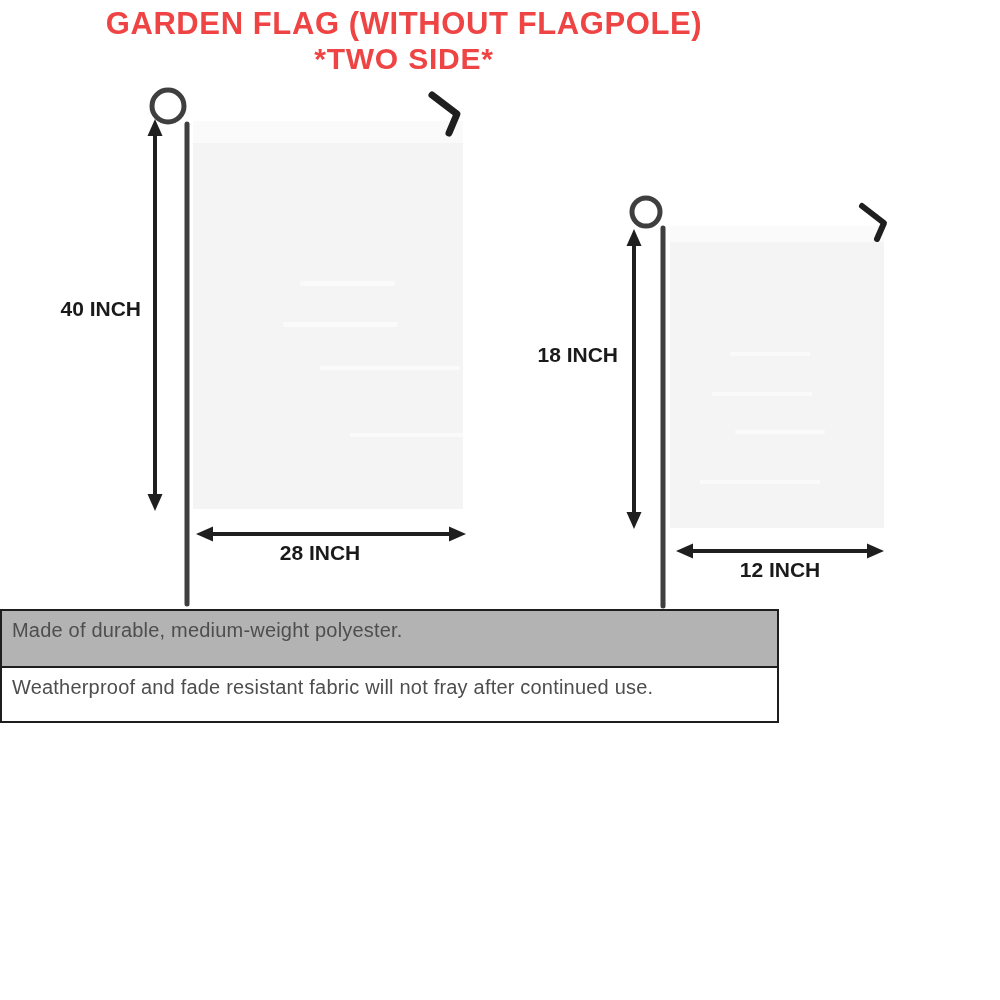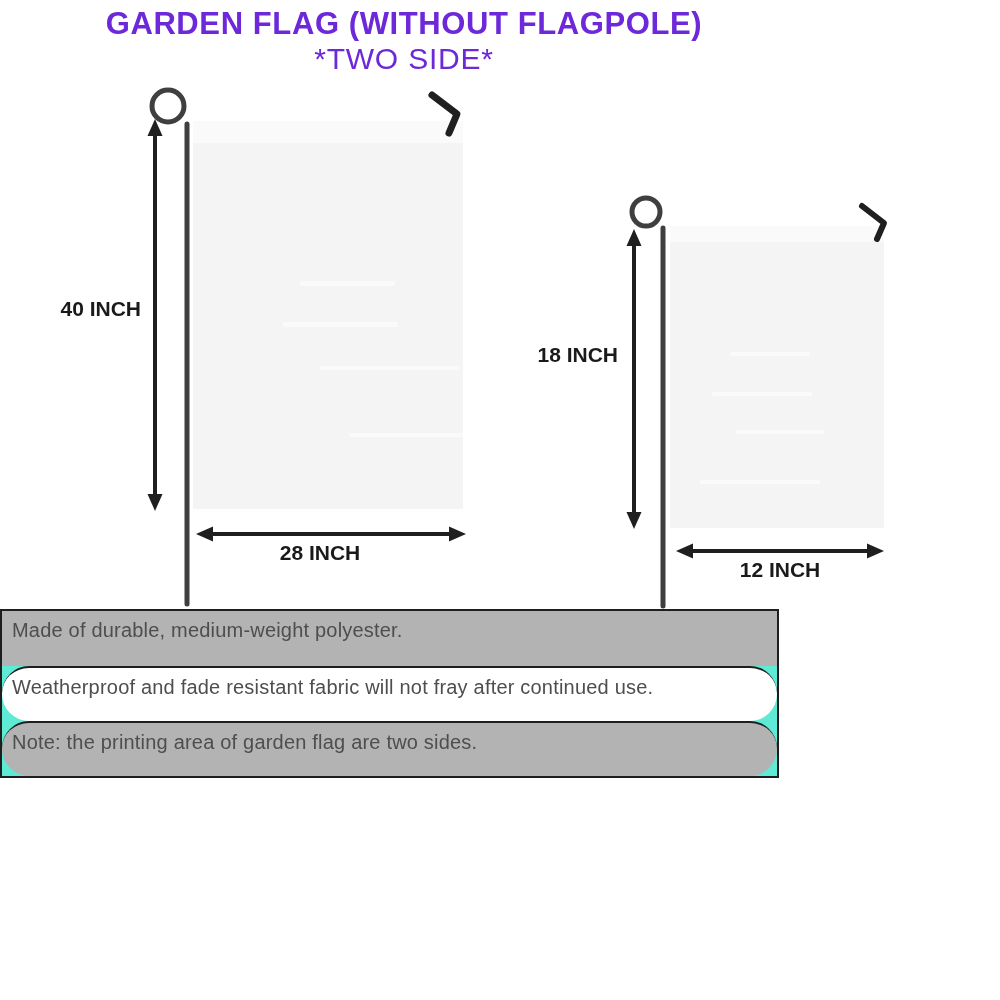--- a/index.html
+++ b/index.html
@@ -4,39 +4,39 @@
 <style>
   html,body{margin:0;padding:0;}
   body{
     width:1000px;height:1000px;background:#ffffff;
     font-family:"Liberation Sans",sans-serif;
     position:relative;overflow:hidden;
   }
   .canvas{position:absolute;left:0;top:0;width:1000px;height:1000px;background:#ffffff;}
 
   
-  .title{position:absolute;left:0;top:6px;width:808px;text-align:center;color:#6d28d9;}
+  .title{position:absolute;left:0;top:6px;width:808px;text-align:center;color:#ef4444;}
   .title-line1{font-size:31px;font-weight:bold;letter-spacing:.6px;line-height:1.15;}
-  .title-line2{font-size:30px;font-weight:normal;letter-spacing:.8px;line-height:1.15;}
+  .title-line2{font-size:30px;font-weight:bold;letter-spacing:.8px;line-height:1.15;}
 
   
   .diagram{position:absolute;left:0;top:0;width:1000px;height:620px;}
   .dim-label{font-family:"Liberation Sans",sans-serif;font-weight:bold;font-size:21px;fill:#1a1a1a;}
 
   
   .spec-table{
     position:absolute;left:0px;top:609px;width:775px;
-    border:2px solid #1e1e1e;background:#5eead4;
+    border:2px solid #1e1e1e;background:#c4b5fd;
   }
   .spec-row{
     height:55px;box-sizing:border-box;
     padding:7px 10px 0 10px;
     font-size:20px;color:#4e4e4e;letter-spacing:.2px;line-height:1.2;
   }
-  .spec-row + .spec-row{border-top:2px solid #1e1e1e;border-radius:27px;}
+  .spec-row + .spec-row{border-top:2px solid #1e1e1e;}
   .spec-row.shaded{background:#b3b3b3;}
   .spec-row.plain{background:#ffffff;}
 </style>
 </head>
 <body>
 
 <div class="canvas">
 
   <svg class="diagram" viewBox="0 0 1000 620" xmlns="http://www.w3.org/2000/svg">
 
@@ -104,16 +104,15 @@
   </svg>
 
   <div class="title">
     <div class="title-line1">GARDEN FLAG (WITHOUT FLAGPOLE)</div>
     <div class="title-line2">*TWO SIDE*</div>
   </div>
 
   <div class="spec-table">
     <div class="spec-row shaded">Made of durable, medium-weight polyester.</div>
     <div class="spec-row plain">Weatherproof and fade resistant fabric will not fray after continued use.</div>
-    <div class="spec-row shaded">Note: the printing area of garden flag are two sides.</div>
   </div>
 
 </div>
 
 </body></html>

